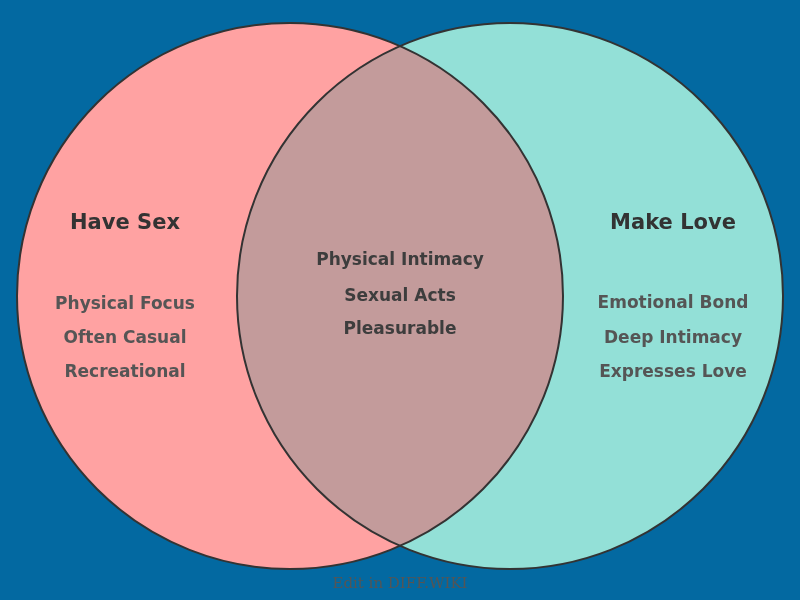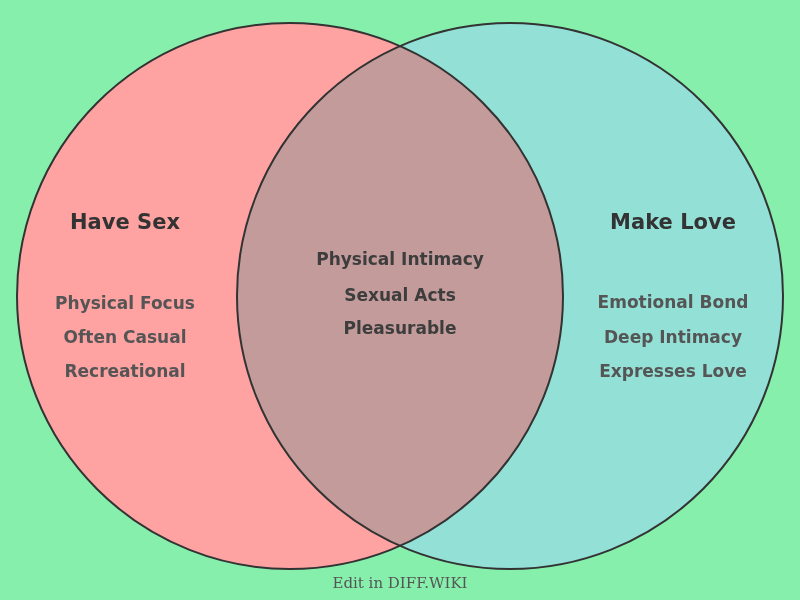--- a/index.html
+++ b/index.html
@@ -4,21 +4,21 @@
 <style>
   html, body {
     margin: 0;
     padding: 0;
     background: #ffffff;
   }
   .stage {
     position: relative;
     width: 800px;
     height: 600px;
-    background: #86efac;
+    background: #0369a1;
     overflow: hidden;
     font-family: "DejaVu Sans", sans-serif;
   }
   svg { display: block; }
   text.title {
     font-family: "DejaVu Sans", "Liberation Sans", sans-serif;
     font-size: 21px;
     font-weight: bold;
   }
   text.item {

